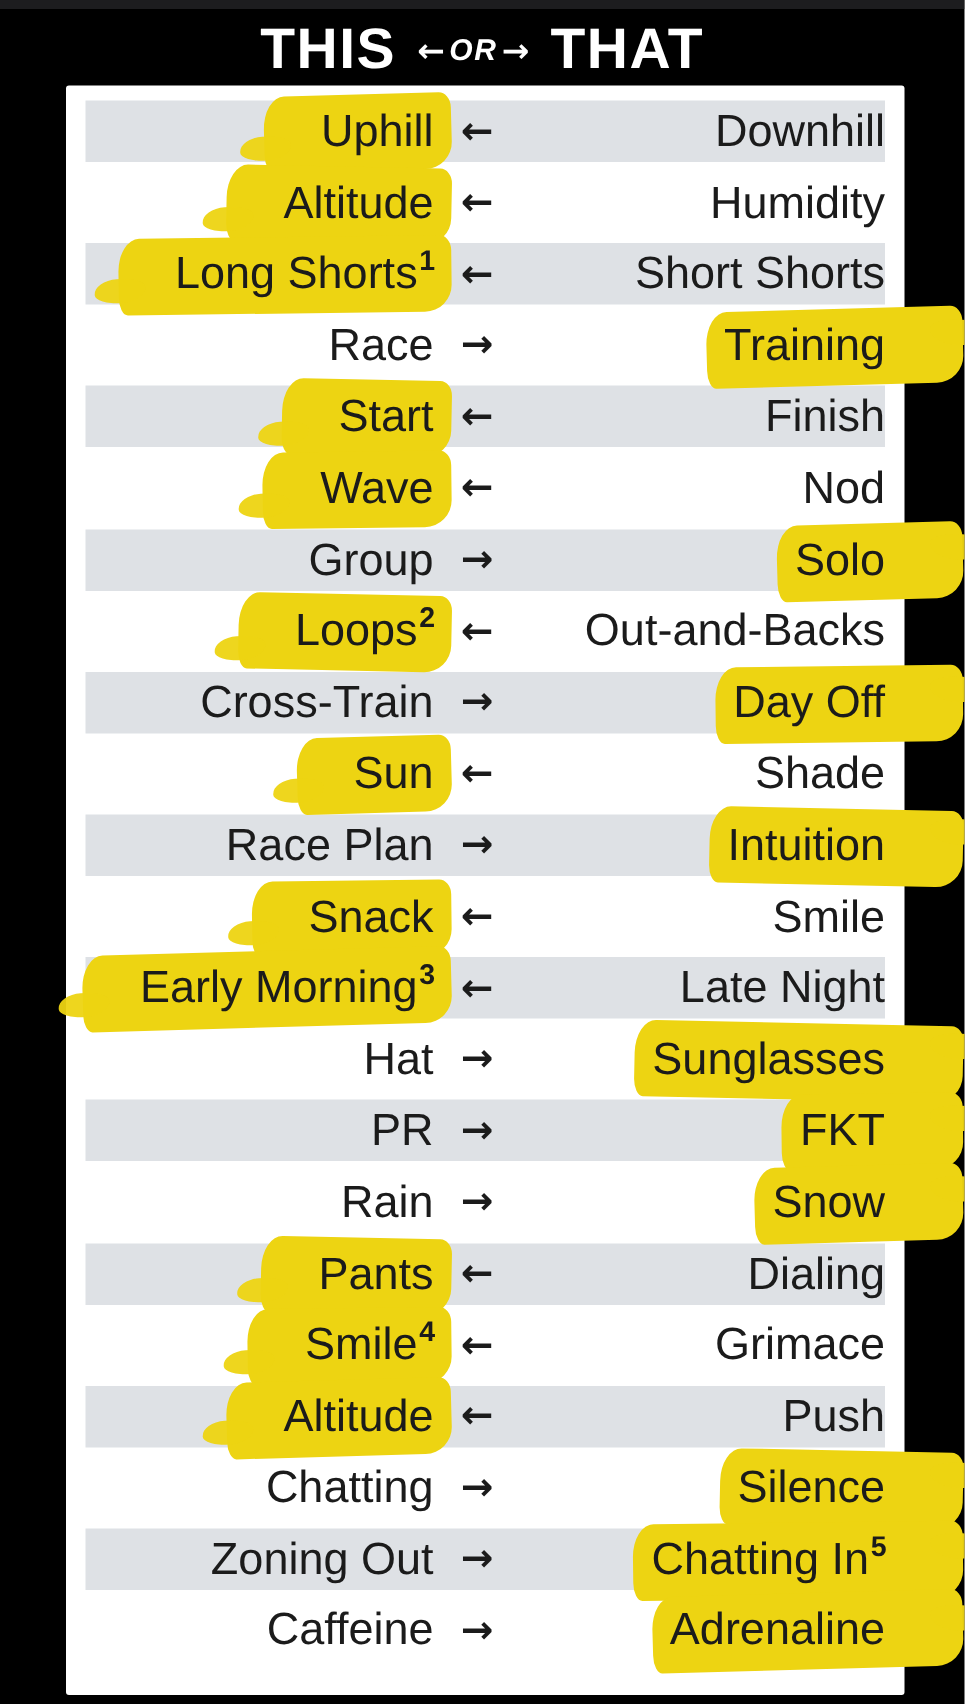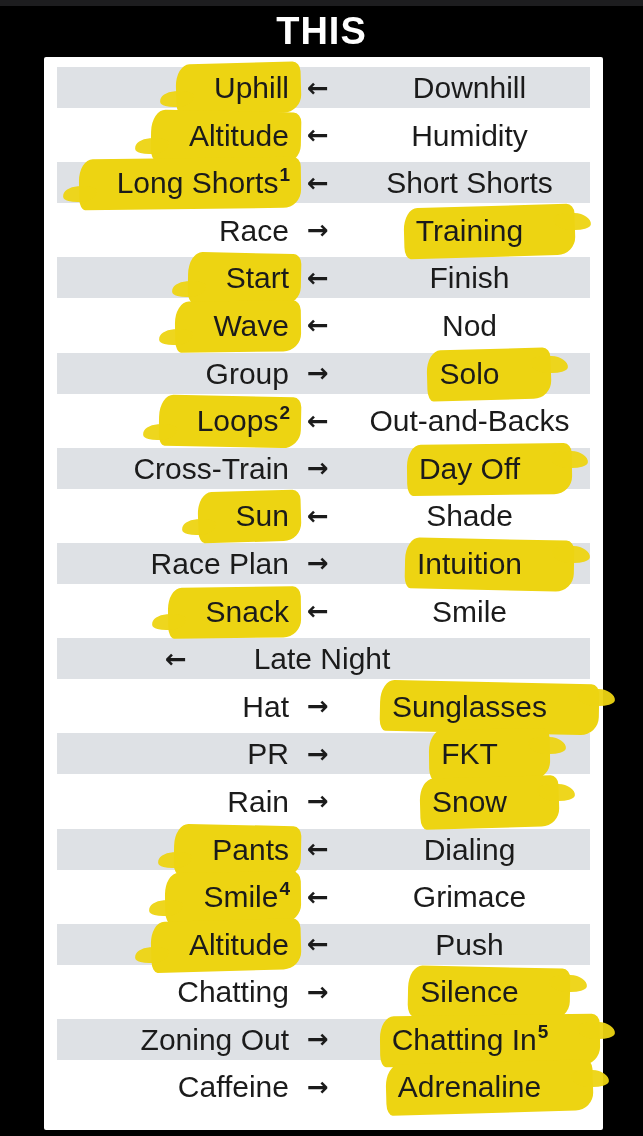--- a/index.html
+++ b/index.html
@@ -10,59 +10,58 @@
     overflow:hidden;
     position:relative;
   }
   .top-strip {
     position:absolute; top:0; left:0; width:643px; height:6px;
     background:#1d1d1f;
   }
   
   .header {
     height:57px; width:643px;
-    display:flex; align-items:center; justify-content:flex-start;
+    display:flex; align-items:center; justify-content:center;
     padding-top:10px;
     color:#fff;
-    flex-direction:column;
   }
   .title-big {
     font-size:38px; font-weight:700; letter-spacing:1px;
   }
   .or-group {
     display:flex; align-items:center; margin:0 14px;
     transform:translateY(1px);
   }
   .or-arrow {
     font-family:"DejaVu Sans", sans-serif;
     font-size:22px; font-weight:700; line-height:1;
   }
   .or-word {
-    font-size:24px; font-weight:700; letter-spacing:1px; margin:0 3px;
+    font-size:20px; font-weight:700; letter-spacing:1px; margin:0 3px;font-style:italic;
   }
   
   .panel {
     position:absolute; top:57px; left:44px;
     width:559px; height:1073px;
     background:#fff; border-radius:2px;
     padding:10px 13px 22px 13px;
     display:flex; flex-direction:column; gap:6.6px;
   }
   .row {
     height:41px; flex:0 0 41px;
     display:grid;
     grid-template-columns:238px 46px 1fr;
     align-items:center;
     color:#1b1b1b;
   }
   .row:nth-child(odd) { background:#dee1e5; }
   .cell { height:41px; display:flex; align-items:center; }
   .cell-left  { justify-content:flex-end; padding-right:6px;padding-left:44px; }
   .cell-arrow { justify-content:center; }
-  .cell-right { justify-content:center; padding-left:8px; }
+  .cell-right { justify-content:flex-end; padding-left:8px; }
   .opt {
     position:relative; z-index:0;
     font-size:30px; line-height:41px; white-space:nowrap;
   }
   .opt sup {
     font-size:19px; font-weight:700;
     vertical-align:super; position:relative; top:-1px; left:1px;
     line-height:0;
   }
   .arrow {
@@ -257,20 +256,23 @@
       </div>
     <div class="cell cell-arrow">
         <span class="arrow">←</span>
       </div>
     <div class="cell cell-right">
         <span class="opt"><span>Smile</span><sup></sup></span>
       </div>
   </div>
 
   <div class="row" data-hl="left">
+    <div class="cell cell-left">
+        <span class="opt"><span>Early Morning</span><sup>3</sup></span>
+      </div>
     <div class="cell cell-arrow">
         <span class="arrow">←</span>
       </div>
     <div class="cell cell-right">
         <span class="opt"><span>Late Night</span><sup></sup></span>
       </div>
   </div>
 
   <div class="row" data-hl="right">
     <div class="cell cell-left">

